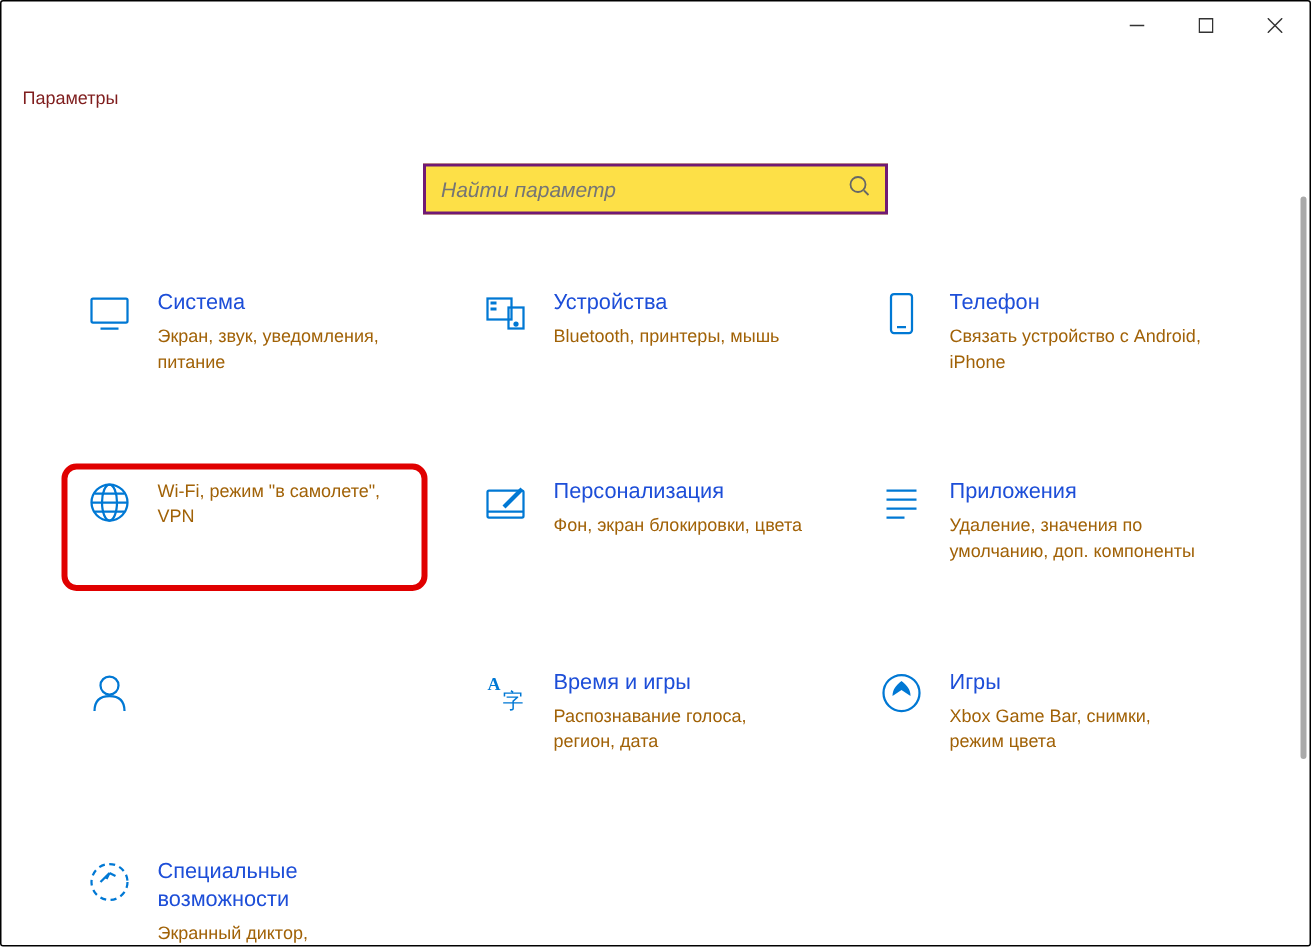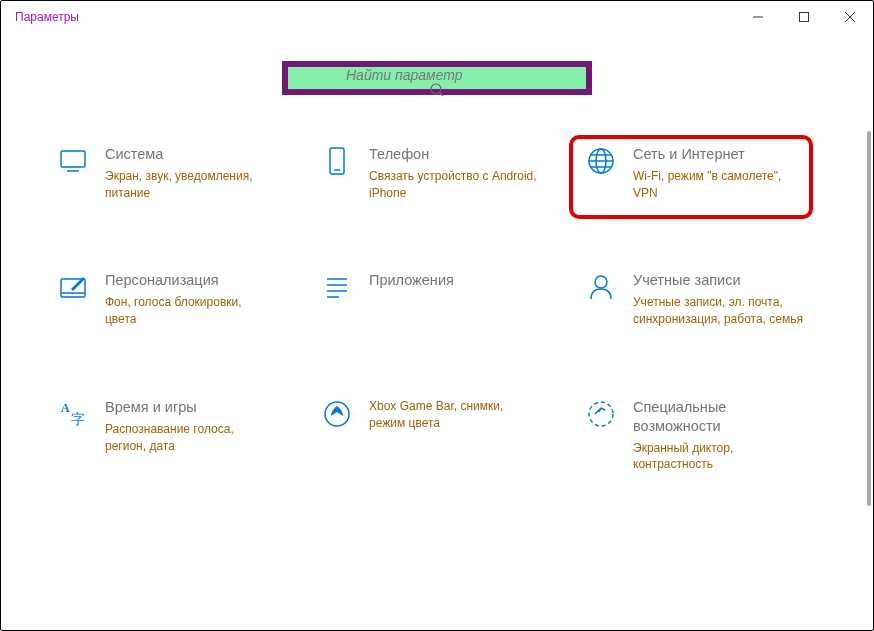--- a/index.html
+++ b/index.html
@@ -13,21 +13,22 @@
       border: 1px solid #000;
       border-radius: 2px;
     }
     
     .titlebar {
       height: 32px;
       display: flex;
       align-items: center;
       padding-left: 14px;
       font-size: 12px;
-      color: #a21caf;
+      color: #7f1d1d;
+      margin-top: 48px;
     }
     .window-controls {
       position: absolute;
       right: 0;
       top: 0;
       display: flex;
       height: 32px;
     }
     .win-btn {
       width: 46px;
@@ -42,26 +43,25 @@
     .win-btn svg { stroke: #333; fill: none; }
     
     .search-wrap {
       display: flex;
       justify-content: center;
       padding: 28px 0 10px 0;
     }
     .search-box {
       width: 310px;
       height: 34px;
-      border: 6px solid #701a75;
+      border: 2px solid #701a75;
       display: flex;
       align-items: center;
       padding: 0 10px;
-      background: #86efac;
-      flex-direction: column;
+      background: #fde047;
     }
     .search-box input {
       flex: 1;
       border: none;
       outline: none;
       font-size: 14px;
       font-style: italic;
       color: #666;
       background: transparent;
     }
@@ -86,21 +86,21 @@
       display: flex;
       align-items: flex-start;
       justify-content: center;
       color: #0078d4;
       flex-shrink: 0;
     }
     .icon-col svg { stroke: #0078d4; stroke-width: 1.5; fill: none; }
     .text-col { padding-left: 10px; max-width: 180px; }
     .cell-title {
       font-size: 14.5px;
-      color: #737373;
+      color: #1d4ed8;
       font-weight: 400;
       line-height: 1.3;
       margin-bottom: 4px;
     }
     .cell-desc {
       font-size: 12px;
       color: #a16207;
       line-height: 1.4;
     }
     .highlight {
@@ -166,20 +166,35 @@
           <rect x="4" y="6" width="24" height="16" rx="1"></rect>
           <line x1="10" y1="26" x2="22" y2="26"></line>
         </svg>
     </div>
     <div class="text-col">
       <div class="cell-title">Система</div>
       <div class="cell-desc">Экран, звук, уведомления, питание</div>
     </div>
   </div>
 
+  <div class="cell">
+    <div class="icon-col">
+      <svg width="32" height="32" viewBox="0 0 32 32">
+          <rect x="4" y="6" width="16" height="14"></rect>
+          <rect x="18" y="12" width="10" height="14"></rect>
+          <circle cx="23" cy="23" r="1" fill="#0078d4"></circle>
+          <rect x="6" y="8" width="4" height="2" fill="#0078d4" stroke="none"></rect>
+          <rect x="6" y="12" width="4" height="2" fill="#0078d4" stroke="none"></rect>
+        </svg>
+    </div>
+    <div class="text-col">
+      <div class="cell-title">Устройства</div>
+      <div class="cell-desc">Bluetooth, принтеры, мышь</div>
+    </div>
+  </div>
 
   <div class="cell">
     <div class="icon-col">
       <svg width="32" height="32" viewBox="0 0 32 32">
           <rect x="9" y="3" width="14" height="26" rx="2"></rect>
           <line x1="13" y1="25" x2="19" y2="25"></line>
         </svg>
     </div>
     <div class="text-col">
       <div class="cell-title">Телефон</div>
@@ -192,64 +207,60 @@
     <div class="icon-col">
       <svg width="32" height="32" viewBox="0 0 32 32">
           <circle cx="16" cy="16" r="12"></circle>
           <ellipse cx="16" cy="16" rx="5" ry="12"></ellipse>
           <line x1="4" y1="16" x2="28" y2="16"></line>
           <line x1="6" y1="10" x2="26" y2="10"></line>
           <line x1="6" y1="22" x2="26" y2="22"></line>
         </svg>
     </div>
     <div class="text-col">
-      <div class="cell-title">Сеть и Интернет</div>
       <div class="cell-desc">Wi-Fi, режим "в самолете", VPN</div>
     </div>
   </div>
 
   <div class="cell">
     <div class="icon-col">
       <svg width="32" height="32" viewBox="0 0 32 32">
           <rect x="4" y="8" width="24" height="18" rx="1"></rect>
           <path d="M14 18 L20 12 L26 6 L28 8 L22 14 L16 20 Z" fill="#0078d4" stroke="none"></path>
           <line x1="4" y1="22" x2="28" y2="22"></line>
         </svg>
     </div>
     <div class="text-col">
       <div class="cell-title">Персонализация</div>
-      <div class="cell-desc">Фон, голоса блокировки, цвета</div>
+      <div class="cell-desc">Фон, экран блокировки, цвета</div>
     </div>
   </div>
 
   <div class="cell">
     <div class="icon-col">
       <svg width="32" height="32" viewBox="0 0 32 32">
           <line x1="6" y1="8" x2="26" y2="8"></line>
           <line x1="6" y1="14" x2="26" y2="14"></line>
           <line x1="6" y1="20" x2="26" y2="20"></line>
           <line x1="6" y1="26" x2="18" y2="26"></line>
         </svg>
     </div>
     <div class="text-col">
       <div class="cell-title">Приложения</div>
+      <div class="cell-desc">Удаление, значения по умолчанию, доп. компоненты</div>
     </div>
   </div>
 
   <div class="cell">
     <div class="icon-col">
       <svg width="32" height="32" viewBox="0 0 32 32">
           <circle cx="16" cy="11" r="6"></circle>
           <path d="M6 28 C6 21 10 18 16 18 C22 18 26 21 26 28"></path>
         </svg>
     </div>
-    <div class="text-col">
-      <div class="cell-title">Учетные записи</div>
-      <div class="cell-desc">Учетные записи, эл. почта, синхронизация, работа, семья</div>
-    </div>
   </div>
 
   <div class="cell">
     <div class="icon-col">
       <svg width="32" height="32" viewBox="0 0 32 32">
           <text x="4" y="14" font-size="12" fill="#0078d4" stroke="none" font-family="Segoe UI" font-weight="600">A</text>
           <text x="14" y="26" font-size="14" fill="#0078d4" stroke="none" font-family="Segoe UI">字</text>
         </svg>
     </div>
     <div class="text-col">
@@ -259,20 +270,21 @@
   </div>
 
   <div class="cell">
     <div class="icon-col">
       <svg width="32" height="32" viewBox="0 0 32 32">
           <circle cx="16" cy="16" r="12"></circle>
           <path d="M16 8 C12 11 10 14 10 18 L16 14 L22 18 C22 14 20 11 16 8 Z" fill="#0078d4" stroke="none"></path>
         </svg>
     </div>
     <div class="text-col">
+      <div class="cell-title">Игры</div>
       <div class="cell-desc">Xbox Game Bar, снимки, режим цвета</div>
     </div>
   </div>
 
   <div class="cell">
     <div class="icon-col">
       <svg width="32" height="32" viewBox="0 0 32 32">
           <circle cx="16" cy="16" r="12" stroke-dasharray="4 3"></circle>
           <path d="M10 16 L16 10 M16 10 L14 14 M16 10 L20 12" stroke-width="1.5"></path>
         </svg>

